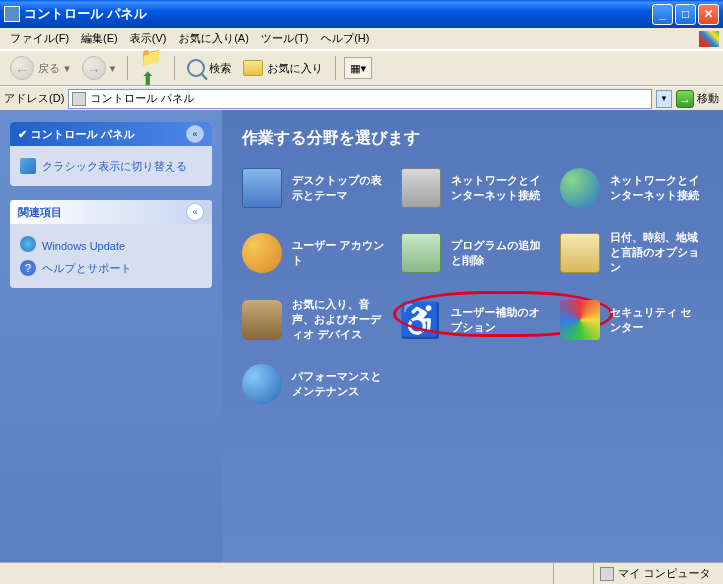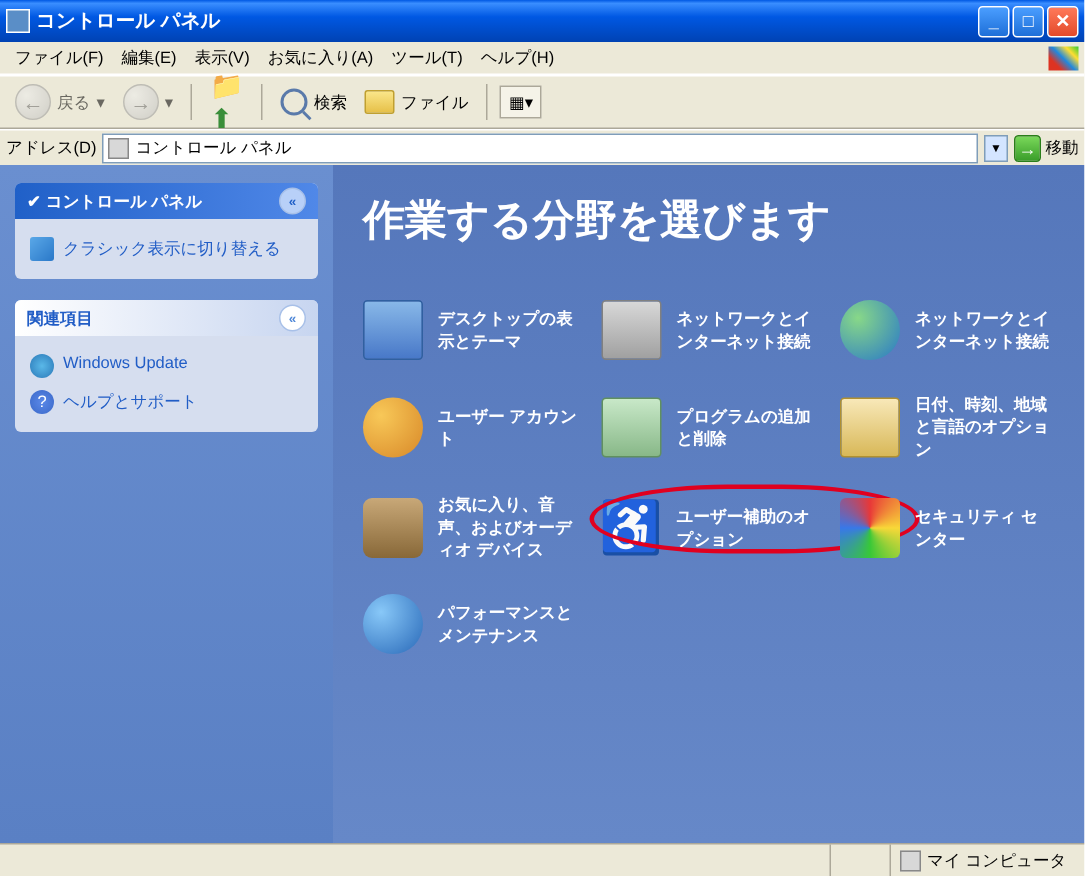--- a/index.html
+++ b/index.html
@@ -31,28 +31,28 @@
 .gobtn{display:flex;align-items:center;gap:3px}
 .gobtn .arr{width:18px;height:18px;background:linear-gradient(to bottom,#7ad85a,#3a9e2a);border:1px solid #2a7e1a;border-radius:3px;color:#fff;display:flex;align-items:center;justify-content:center;font-size:12px}
 .content{display:flex;height:452px}
 .sidebar{width:222px;background:linear-gradient(to bottom,#6a8fd0 0%,#5a80c4 100%);padding:12px 10px;display:flex;flex-direction:column;gap:14px}
 .panel{background:#d6deef;border-radius:4px;overflow:hidden}
 .panel-hd{background:linear-gradient(to right,#fff,#c7d5f0);height:24px;display:flex;align-items:center;padding:0 8px;font-weight:bold;color:#215dc6;font-size:12px}
 .panel-hd.dark{background:linear-gradient(to right,#2060c8,#5088e8);color:#fff}
 .panel-hd .chev{margin-left:auto;width:18px;height:18px;border-radius:50%;background:#fff;border:1px solid #a8c0e8;display:flex;align-items:center;justify-content:center;color:#5088d8;font-size:9px}
 .panel-hd.dark .chev{background:#b8d0f8;color:#2060c8}
 .panel-bd{padding:8px 10px}
-.plink{display:flex;align-items:flex-start;gap:6px;padding:4px 0;color:#215dc6;cursor:pointer}
+.plink{display:flex;align-items:flex-end;gap:6px;padding:4px 0;color:#215dc6;cursor:pointer}
 .plink .pic{width:16px;height:16px;flex-shrink:0}
 .pic.sw{background:linear-gradient(135deg,#5aa8e8,#2a78c8);border-radius:2px}
 .pic.gl{background:radial-gradient(circle,#5ab8e8,#2a78b8);border-radius:50%}
 .pic.hl{background:radial-gradient(circle,#5a88e8,#3a68c8);border-radius:50%;color:#fff;text-align:center;line-height:16px;font-size:11px}
 .pic.cp{background:linear-gradient(to bottom,#c8c8c8,#888);border-radius:50%}
 .main{flex:1;background:linear-gradient(to bottom,#5577bb 0%,#6688c8 100%);padding:18px 20px;position:relative;overflow:hidden}
-.main h1{color:#fff;font-size:28px;font-weight:bold;margin-bottom:34px}
+.main h1{color:#fff;font-size:16px;font-weight:bold;margin-bottom:19px}
 .catgrid{display:grid;grid-template-columns:1fr 1fr 1fr;gap:22px 16px}
 .cat{display:flex;align-items:center;gap:10px;cursor:pointer;position:relative}
 .cat .cicon{width:40px;height:40px;flex-shrink:0}
 .cat .clbl{color:#fff;font-size:11px;font-weight:bold;max-width:150px}
 .highlight{position:absolute;border:3px solid #e00020;border-radius:50%/60%;width:220px;height:46px;left:-8px;top:-6px;pointer-events:none}
 .statusbar{height:22px;background:#ece9d8;border-top:1px solid #aca899;display:flex;align-items:flex-end}
 .statusbar .cell{border-left:1px solid #aca899;height:100%;display:flex;align-items:center;padding:0 6px;gap:4px}
 .statusbar .cell:first-child{border-left:none;flex:1}
 .ci-mon{background:linear-gradient(to bottom,#88b8e8,#4878c8);border:1px solid #3060a0;border-radius:3px}
 .ci-prn{background:linear-gradient(to bottom,#d8d8d8,#a0a0a0);border:1px solid #808080;border-radius:3px}
@@ -103,21 +103,21 @@
   <div class="tbtn">
     <div class="uparr">📁⬆</div>
   </div>
   <div class="sep"></div>
   <div class="tbtn">
     <div class="mag"></div>
     <span>検索</span>
   </div>
   <div class="tbtn">
     <div class="fld"></div>
-    <span>ファイル</span>
+    <span>お気に入り</span>
   </div>
   <div class="sep"></div>
   <div class="viewbtn">
     <span>▦▾</span>
   </div>
 </div>
 
 <div class="addrbar">
   <span class="lbl">アドレス(D)</span>
   <div class="addrfield">

